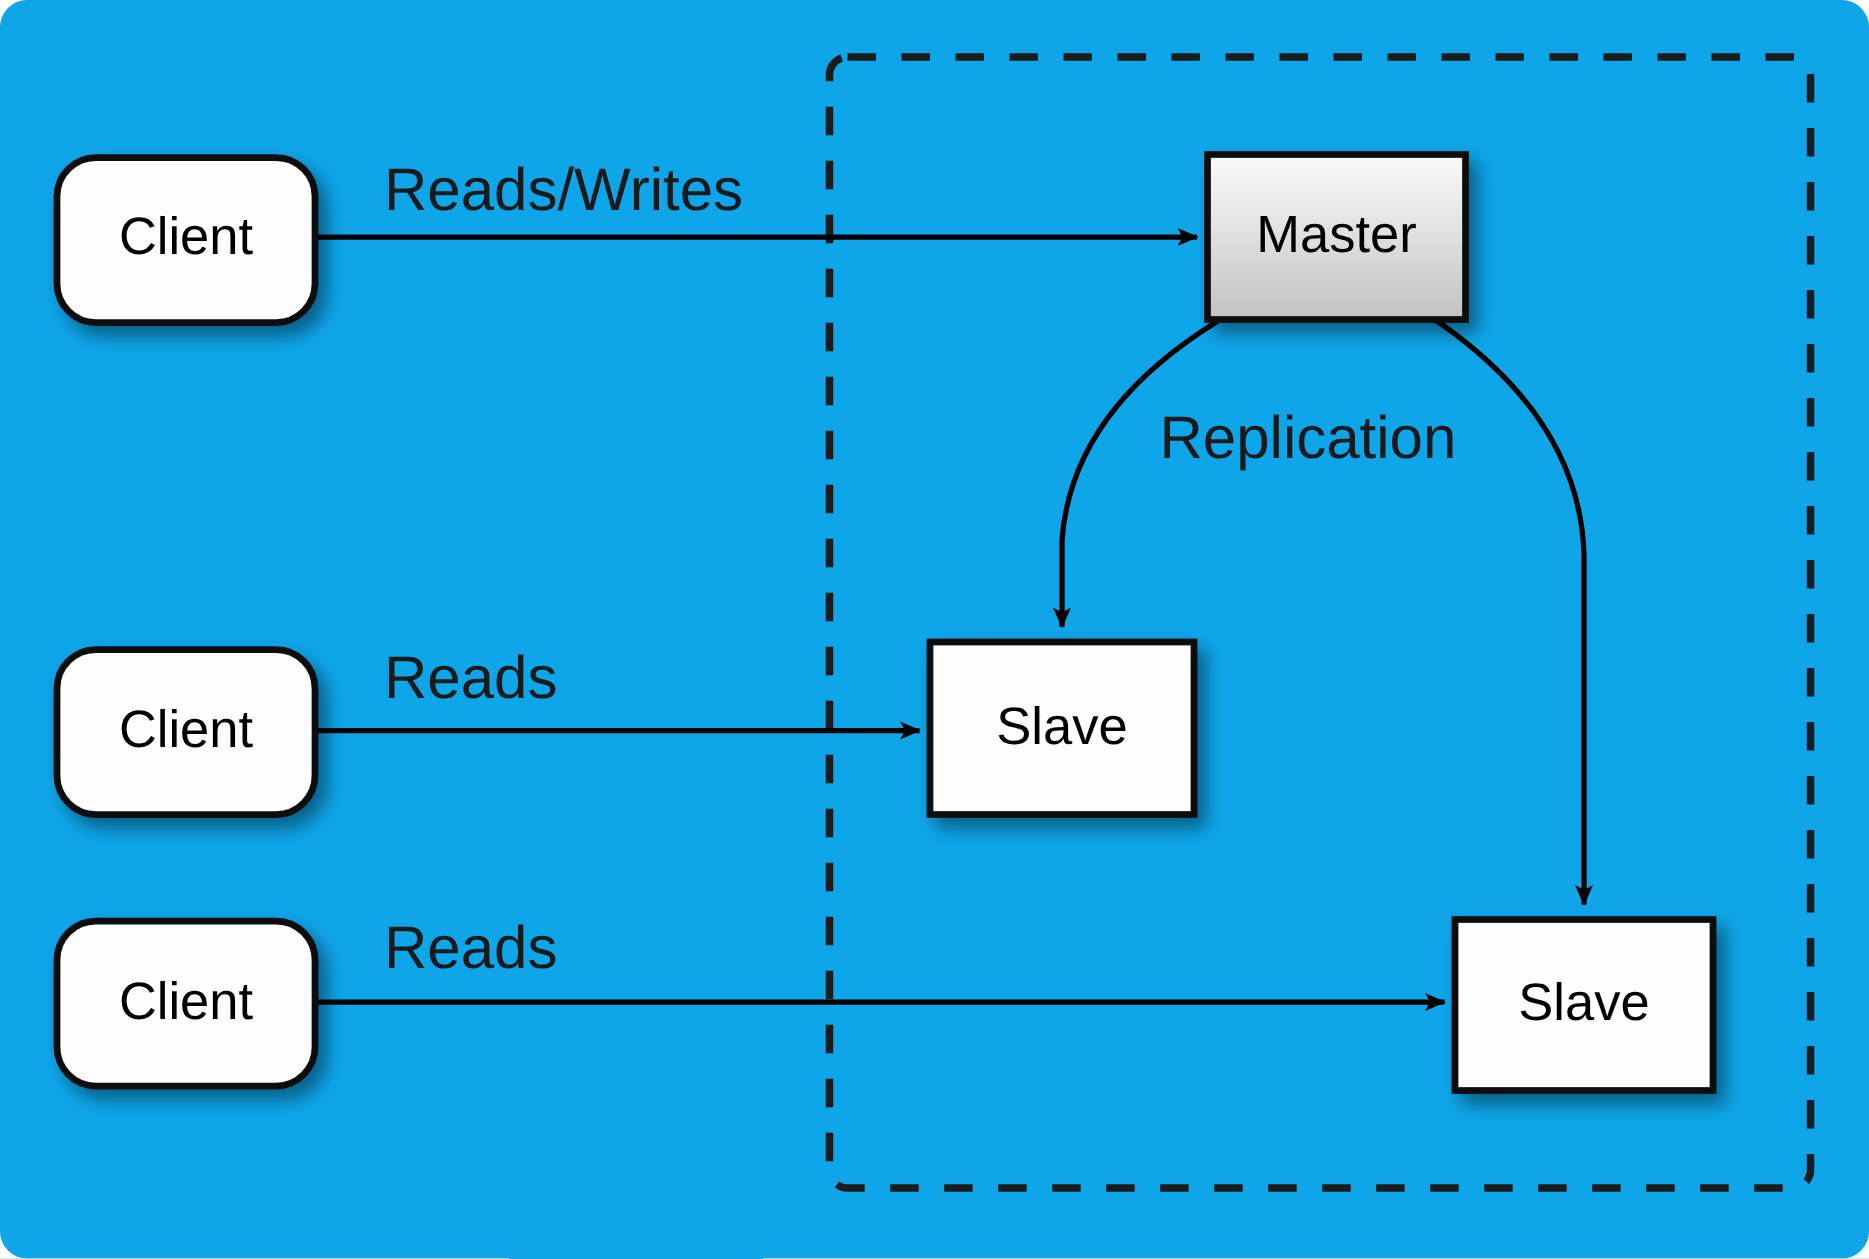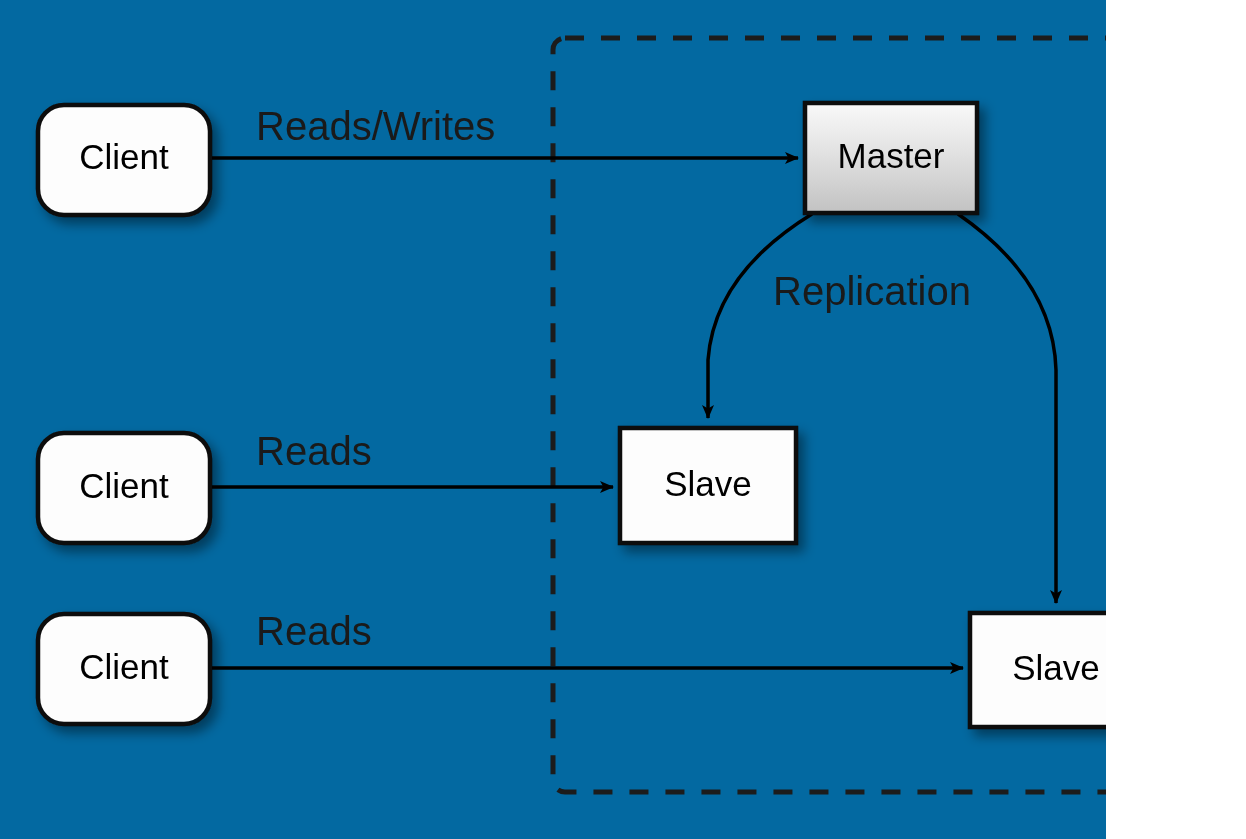--- a/index.html
+++ b/index.html
@@ -6,24 +6,25 @@
   html, body {
     margin: 0;
     padding: 0;
     background: #ffffff;
   }
   body {
     font-family: "Liberation Sans", sans-serif;
   }
   #diagram-root {
     position: relative;
-    width: 1106px;
+    width: 1246px;
     height: 839px;
-    background: #0369a1;
+    background: #0ea5e9;
     overflow: hidden;
+    border-radius: 18px;
   }
   #diagram-svg {
     position: absolute;
     left: 0;
     top: 0;
     width: 1246px;
     height: 839px;
   }
   .node-label {
     font-family: "Liberation Sans", sans-serif;

